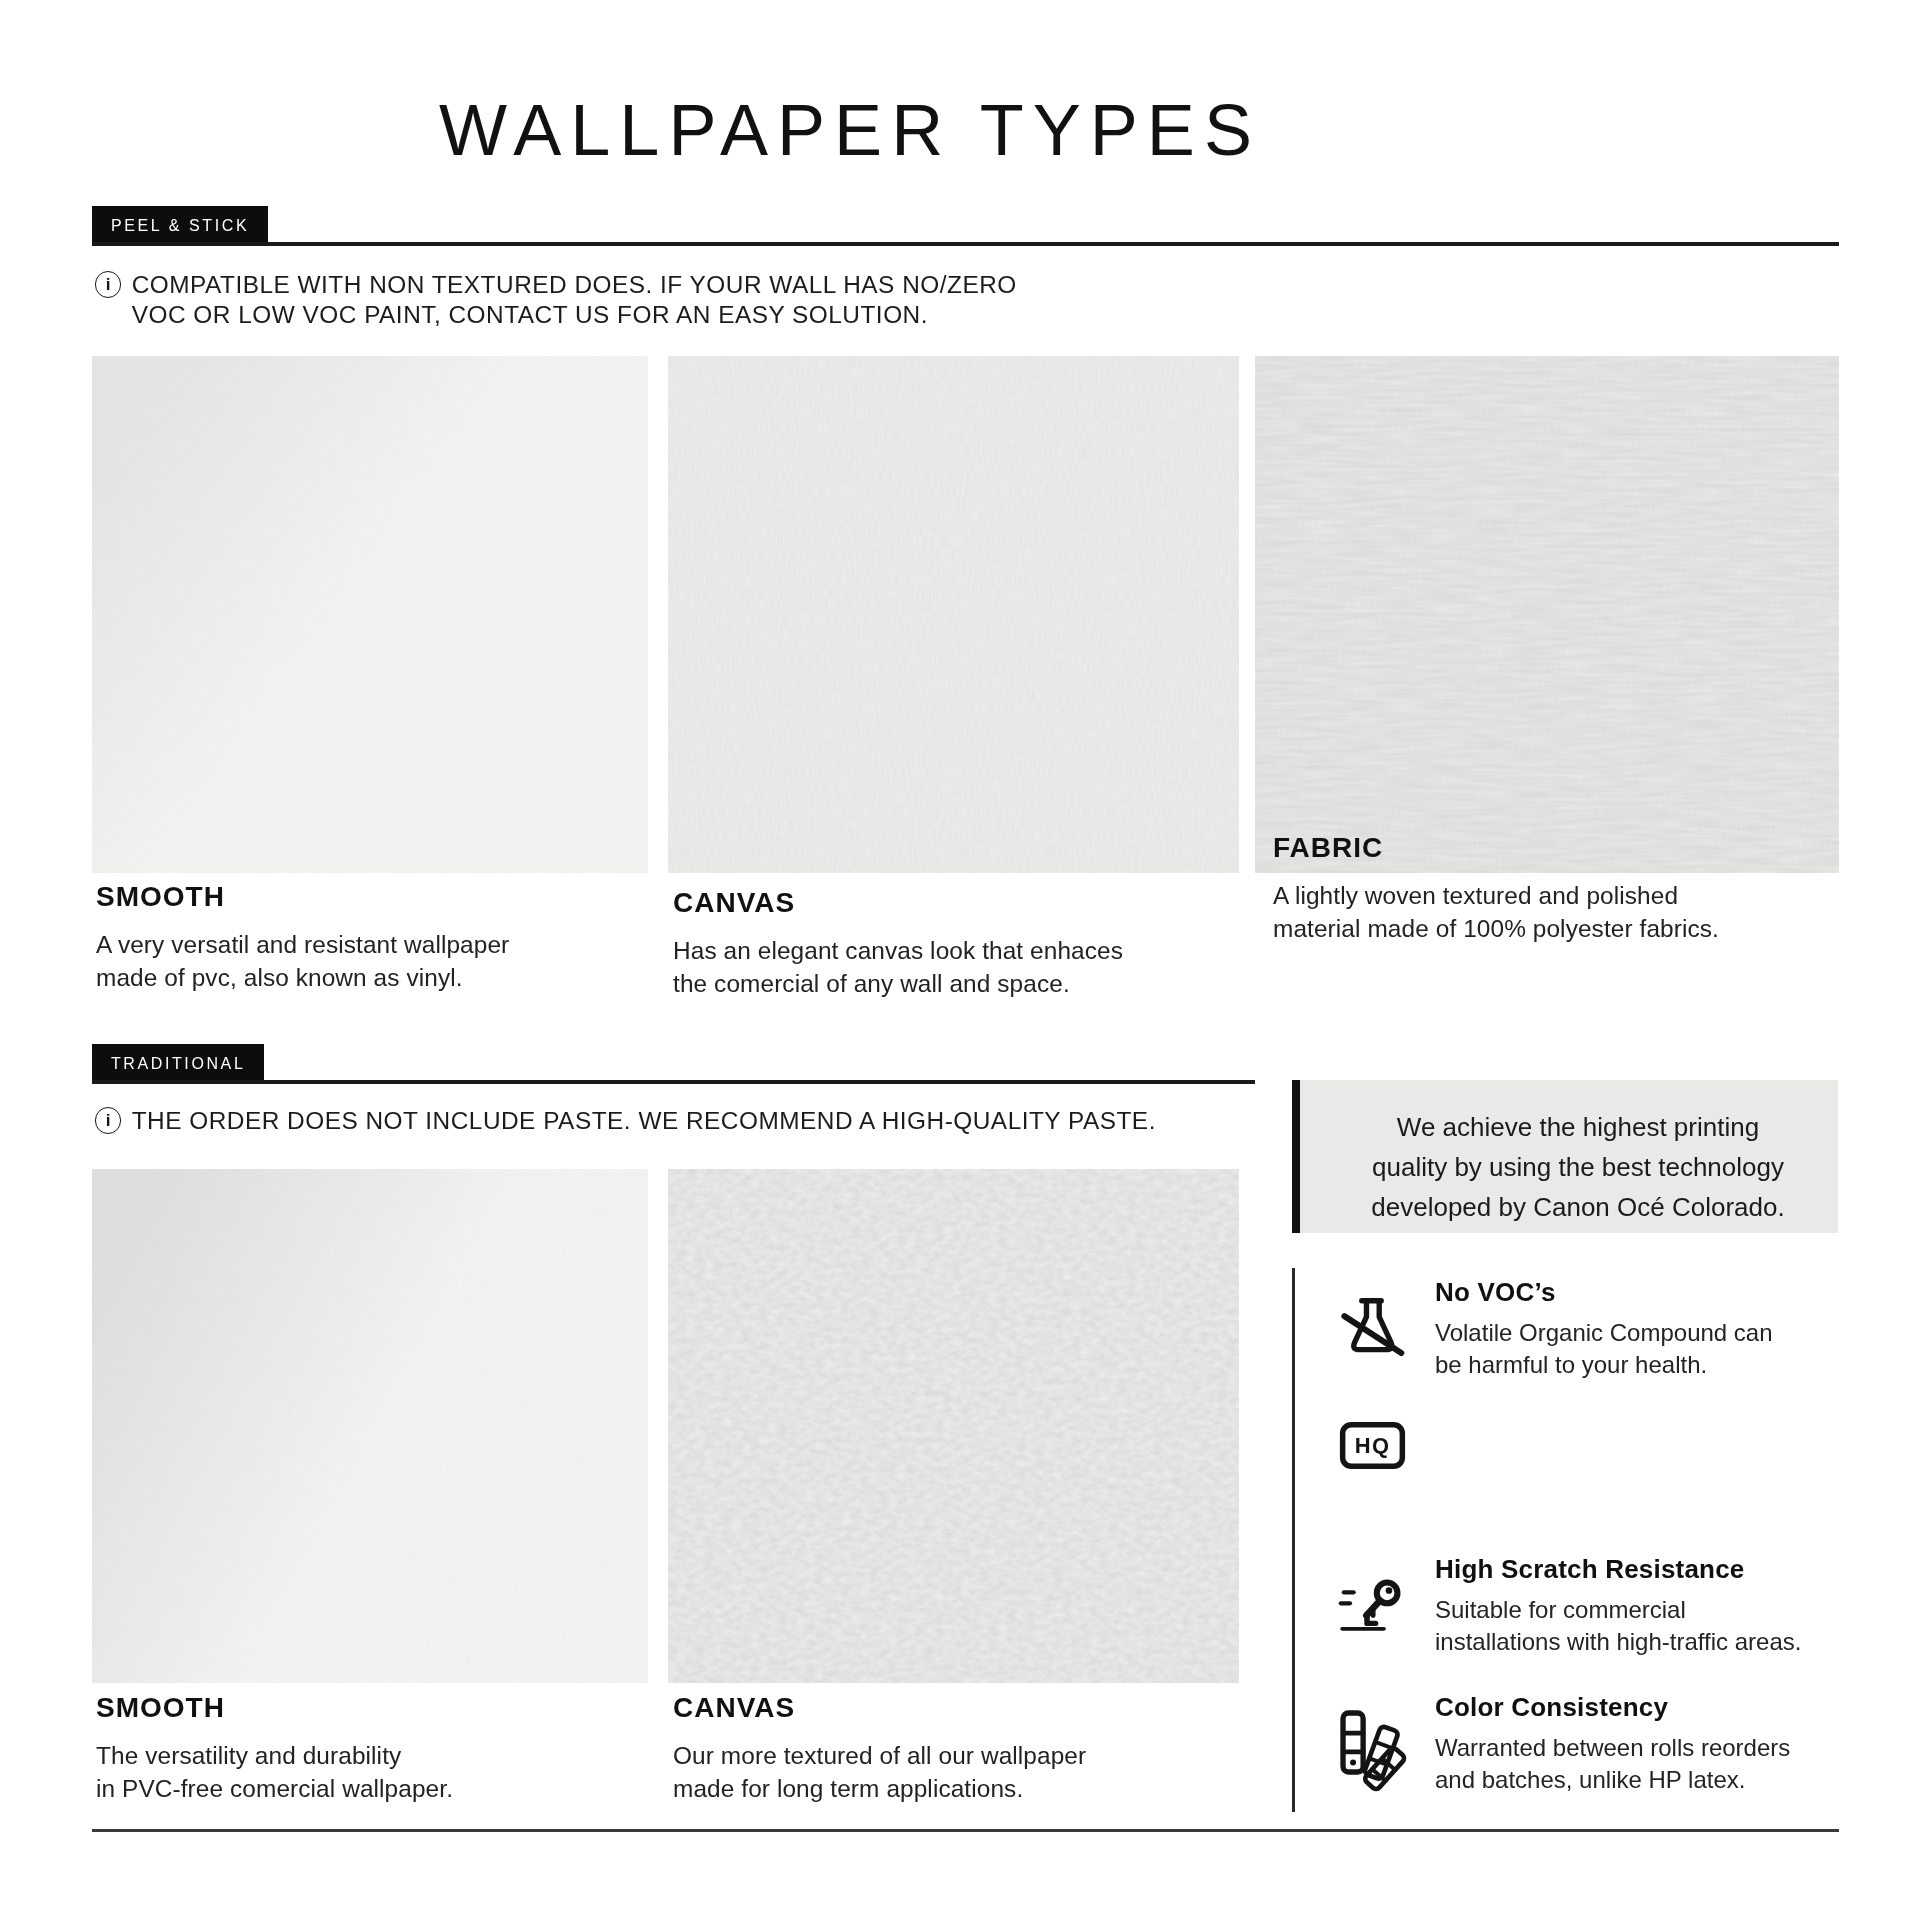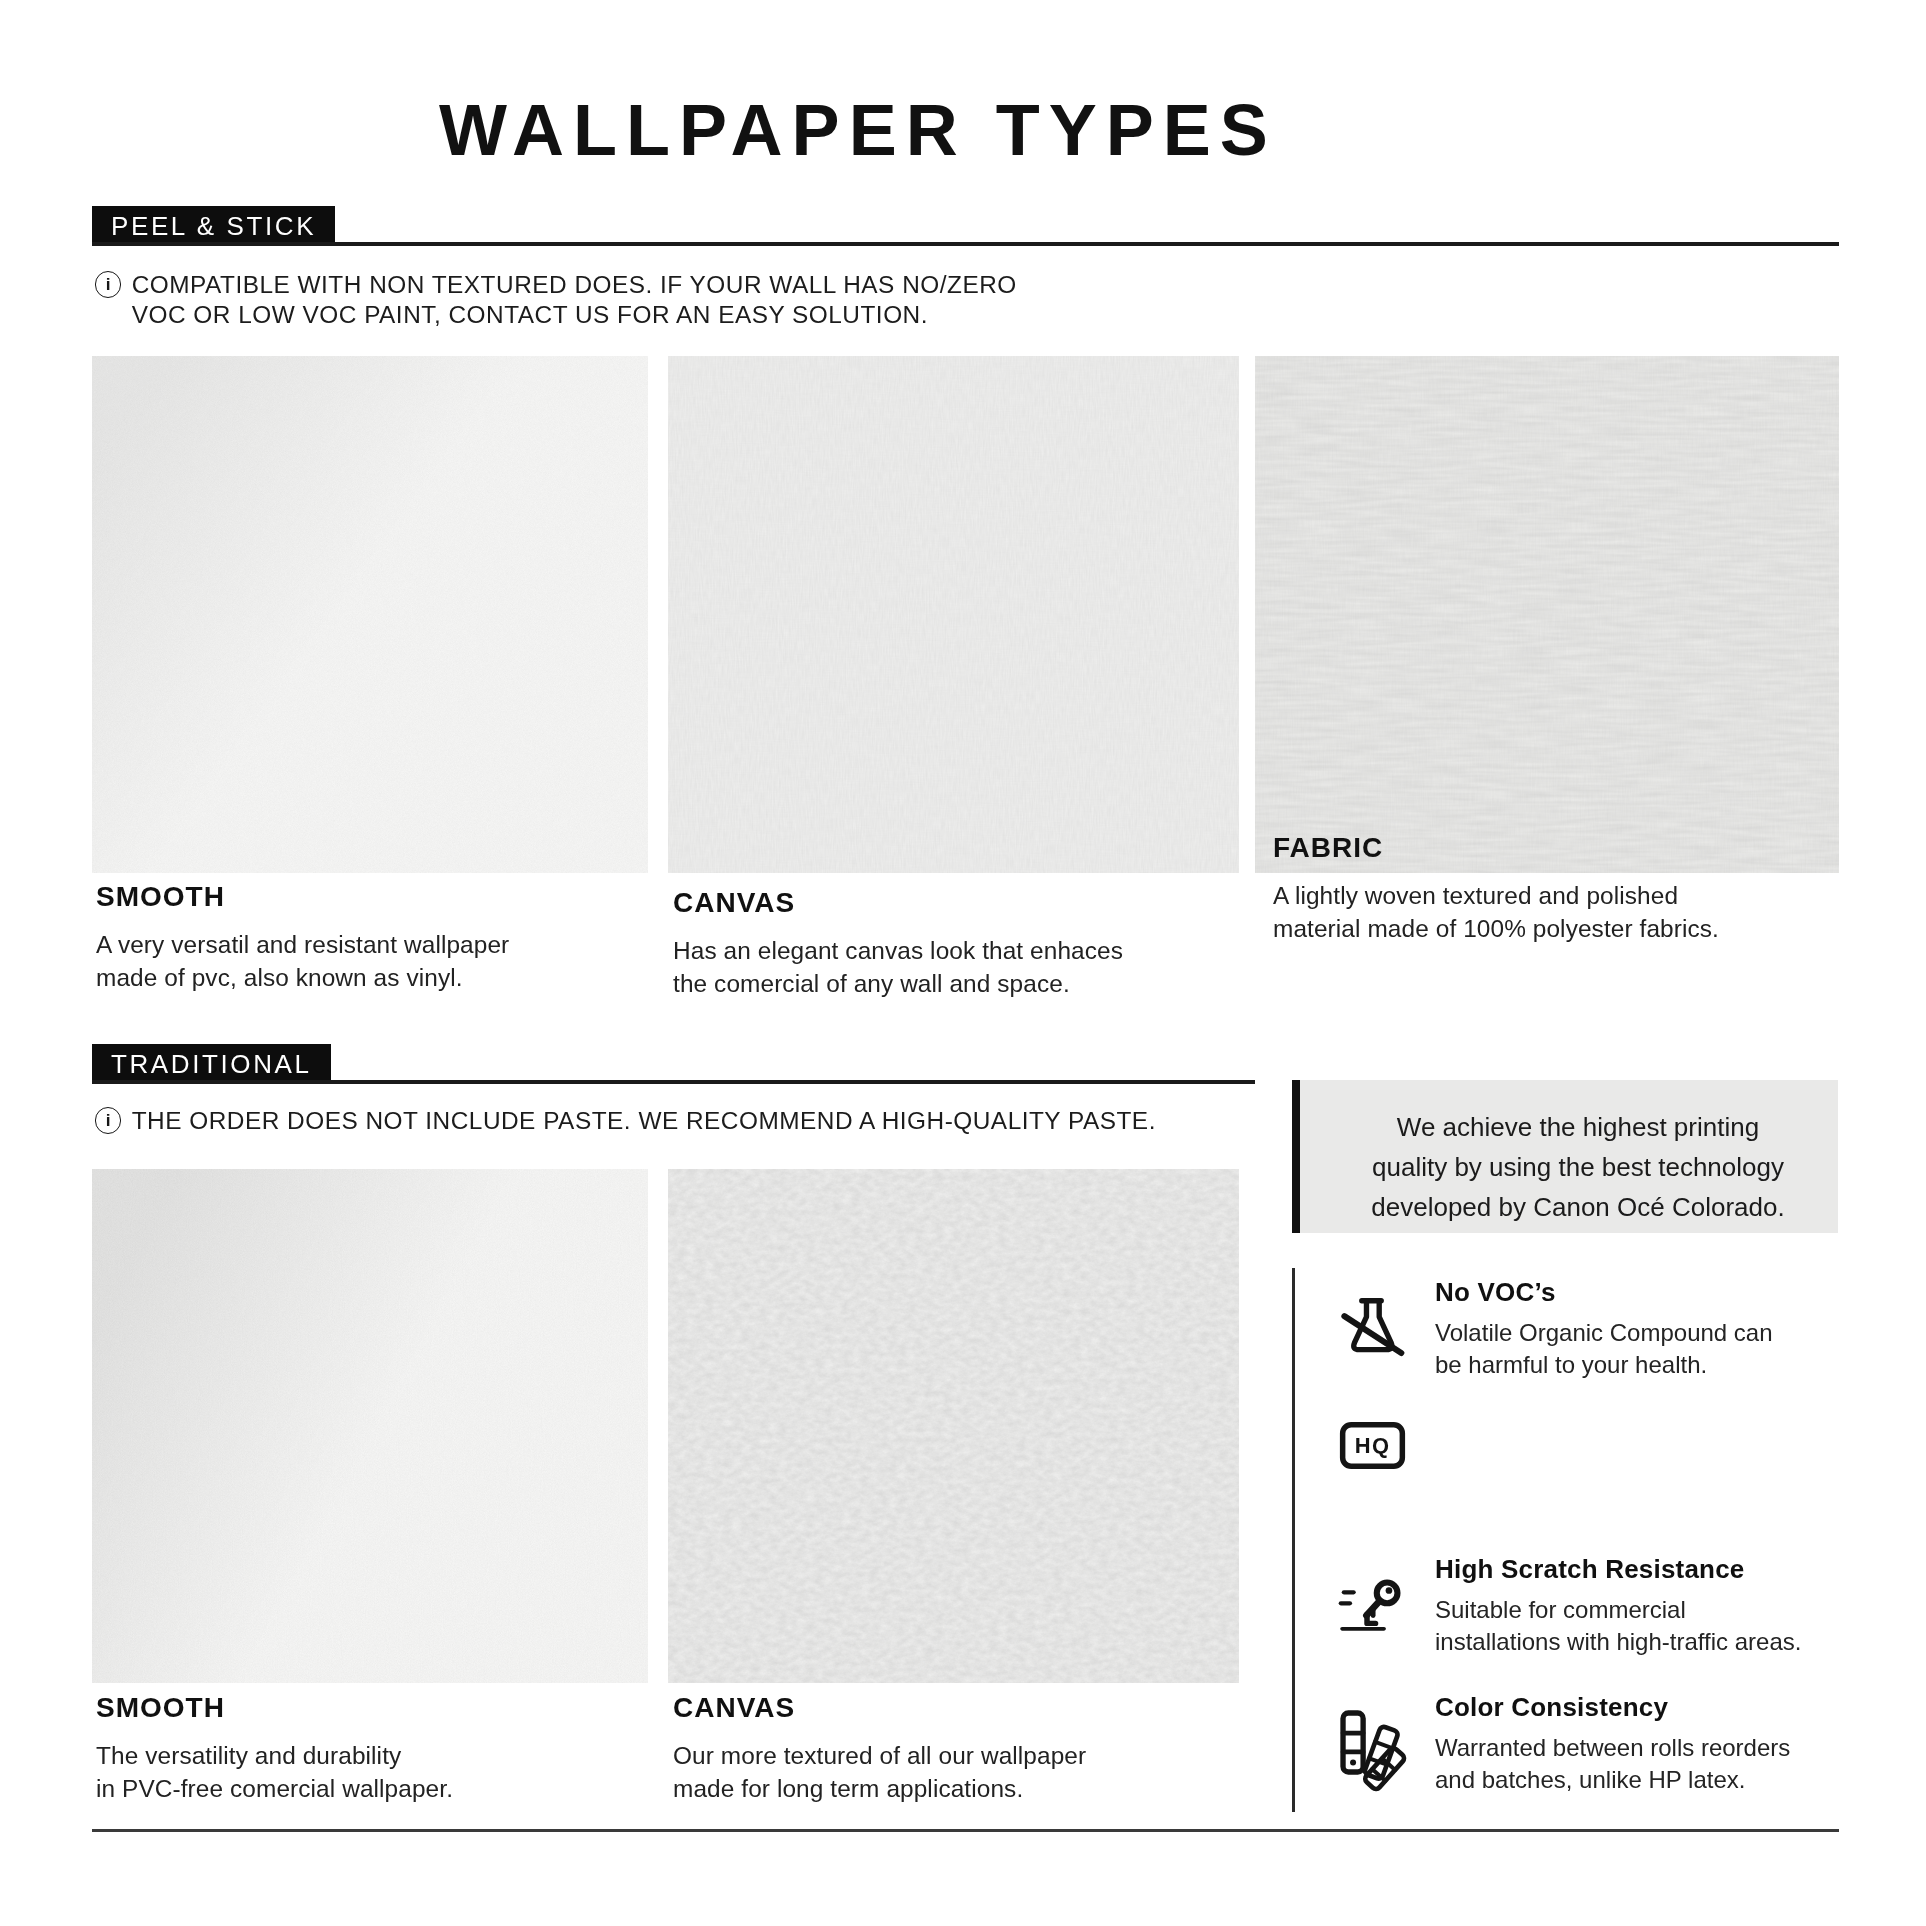--- a/index.html
+++ b/index.html
@@ -4,28 +4,28 @@
 <style>
   html,body { margin:0; padding:0; background:#ffffff; }
   .page {
     position:relative; width:1926px; height:1926px; background:#ffffff;
     font-family:"Liberation Sans", sans-serif; color:#161616; overflow:hidden;
   }
 
   
   .title {
     position:absolute; top:89px; left:439px; width:740px;
-    font-size:72px; font-weight:700; letter-spacing:9px;
+    font-size:72px; font-weight:400; letter-spacing:9px;
     text-align:center; white-space:nowrap; color:#111;
   }
 
   
   .badge {
     position:absolute; height:40px; line-height:40px; padding:0 19px;
-    background:#0d0d0d; color:#ffffff; font-size:26px; font-weight:500;
+    background:#0d0d0d; color:#ffffff; font-size:16px; font-weight:500;
     letter-spacing:2.6px; white-space:nowrap;text-align:right;
   }
   .badge-ps   { left:92px; top:206px; }
   .badge-trad { left:92px; top:1044px; }
   .rule { position:absolute; background:#1a1a1a; height:3.9px; }
   .rule-ps   { left:92px; top:242px;  width:1747px; }
   .rule-trad { left:92px; top:1080px; width:1163px; }
 
   
   .note { position:absolute; display:flex; align-items:flex-start; }

